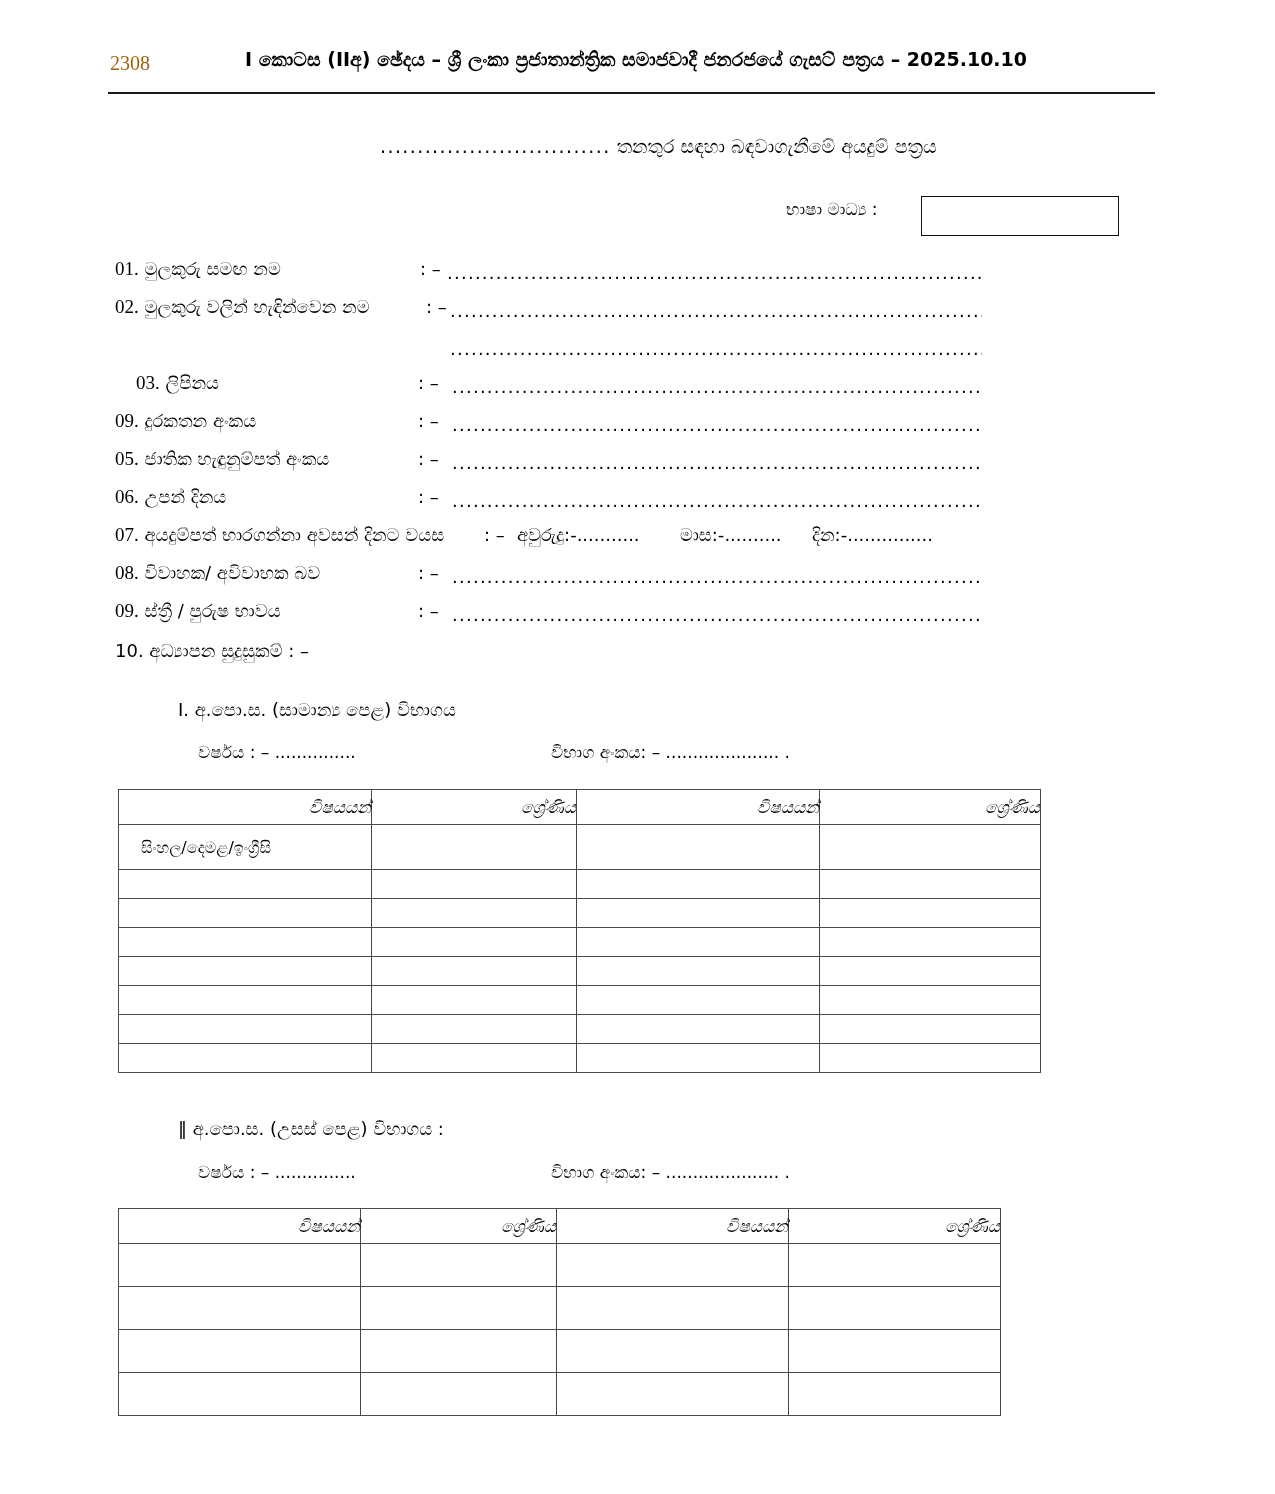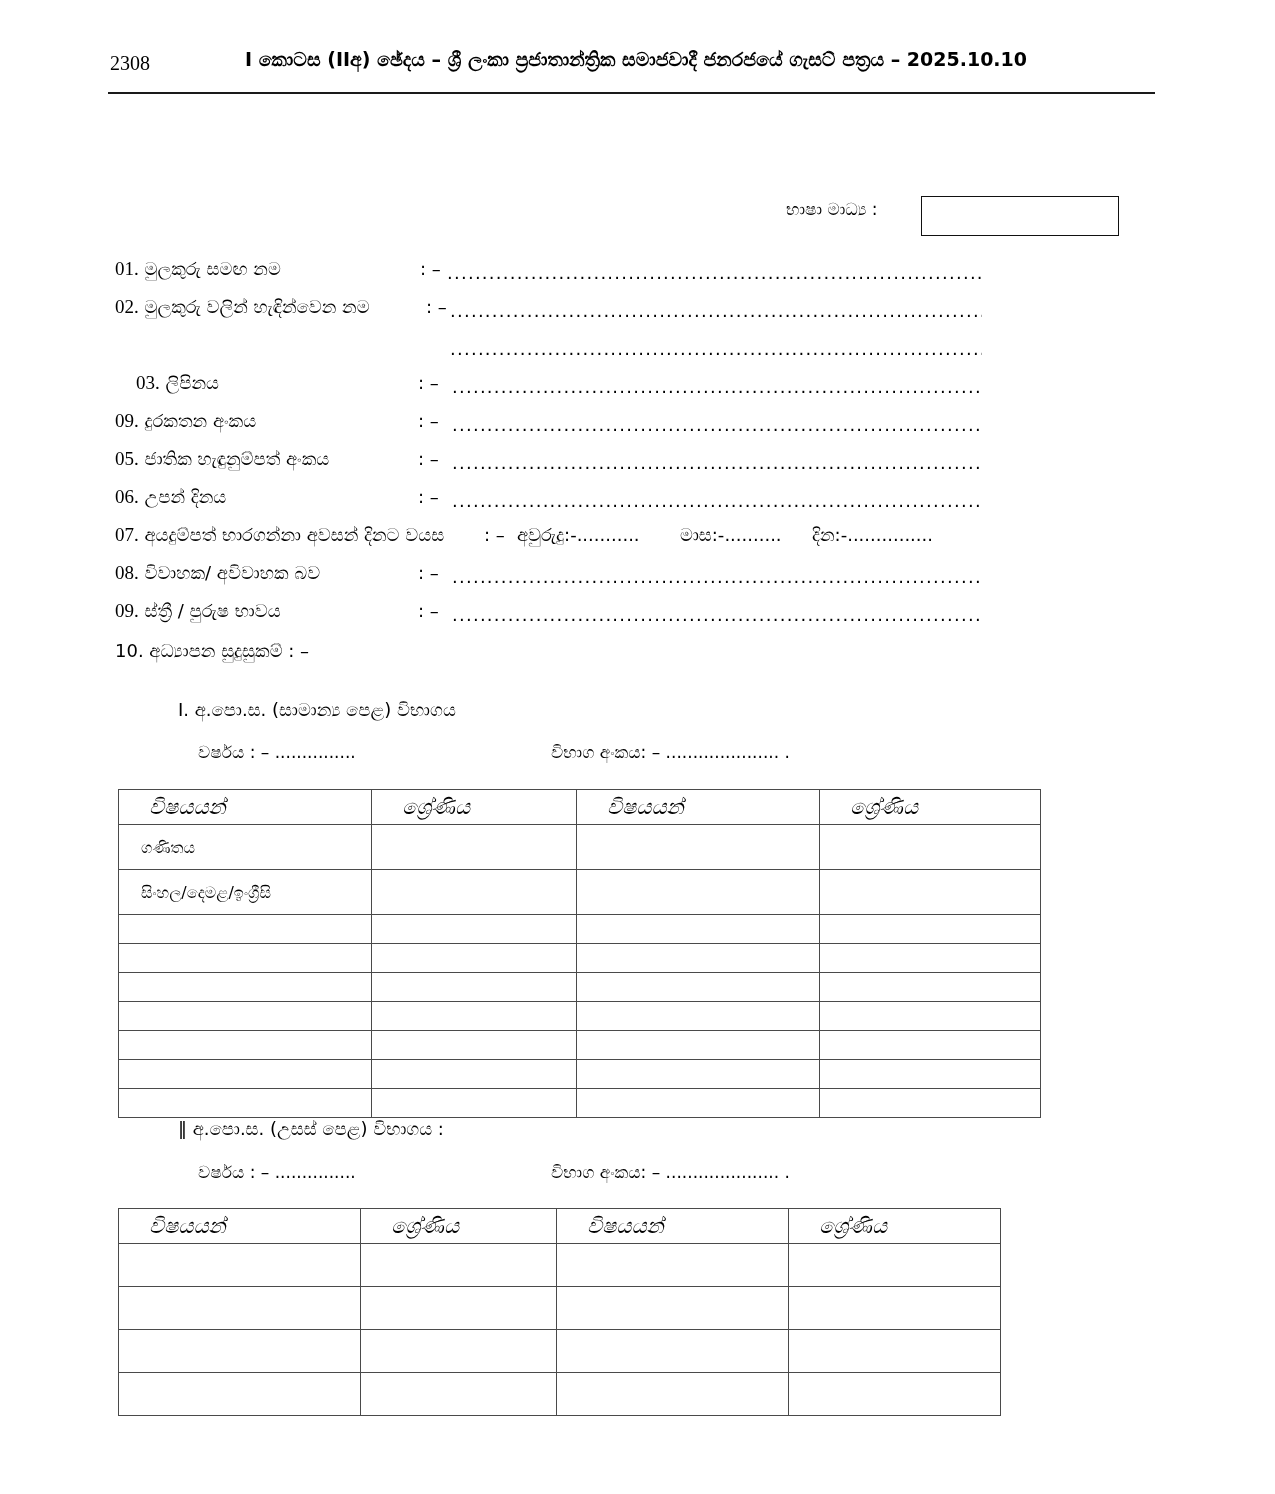--- a/index.html
+++ b/index.html
@@ -26,21 +26,21 @@
     top: 48px;
     width: 1045px;
     height: 38px;
   }
   .page-number {
     position: absolute;
     left: 0;
     top: 4px;
     font-family: "Liberation Serif", serif;
     font-size: 20px;
-    color: #000000;
+    color: #a16207;
   }
   .header-title {
     position: absolute;
     left: 135px;
     top: 0px;
     width: 910px;
     font-family: "DejaVu Sans", sans-serif;
     font-size: 19px;
     font-weight: bold;
     letter-spacing: 0px;
@@ -148,22 +148,22 @@
     table-layout: fixed;
     background: #fff;
   }
   table.exam td, table.exam th {
     border: 1.3px solid #4a4a4a;
     padding: 0;
     margin: 0;
     font-weight: normal;
   }
   table.exam th {
-    text-align: left;
-    font-size: 21px;
+    text-align: right;
+    font-size: 17px;
     font-style: italic;
     height: 34px;
     vertical-align: middle;
     padding-left: 30px;
   }
   table.exam td {
     height: 28px;
     vertical-align: middle;
   }
   table.exam td.rowlabel {
@@ -180,20 +180,23 @@
 <body>
 
 <div class="page">
 
   <div class="header">
     <div class="page-number">2308</div>
     <div class="header-title">I කොටස (IIඅ) ඡේදය – ශ්‍රී ලංකා ප්‍රජාතාන්ත්‍රික සමාජවාදී ජනරජයේ ගැසට් පත්‍රය – 2025.10.10</div>
   </div>
   <div class="header-rule"></div>
 
+  <div class="form-title">
+    <span class="lead-dots">...............................</span><span> තනතුර සඳහා බඳවාගැනීමේ අයදුම් පත්‍රය</span>
+  </div>
 
   <div class="lang-label">භාෂා මාධ්‍ය :</div>
   <div class="lang-box"></div>
 
   <div class="field" style="top:258px;">
     <span class="num">01.</span>
     <span class="lbl">මුලකුරු සමඟ නම</span>
   </div>
   <div class="colon-dash" style="left:420px; top:258px;">: –</div>
   <div class="dots" style="left:447px; top:262px; width:535px;">........................................................................................................</div>
@@ -285,26 +288,20 @@
     <thead>
       <tr>
         <th>විෂයයන්</th>
         <th>ශ්‍රේණිය</th>
         <th>විෂයයන්</th>
         <th>ශ්‍රේණිය</th>
       </tr>
     </thead>
     <tbody>
       <tr>
-        <td class="rowlabel">ගණිතය</td>
-        <td></td>
-        <td></td>
-        <td></td>
-      </tr>
-      <tr>
         <td class="rowlabel">සිංහල/දෙමළ/ඉංග්‍රීසි</td>
         <td></td>
         <td></td>
         <td></td>
       </tr>
       <tr>
         <td></td>
         <td></td>
         <td></td>
         <td></td>

